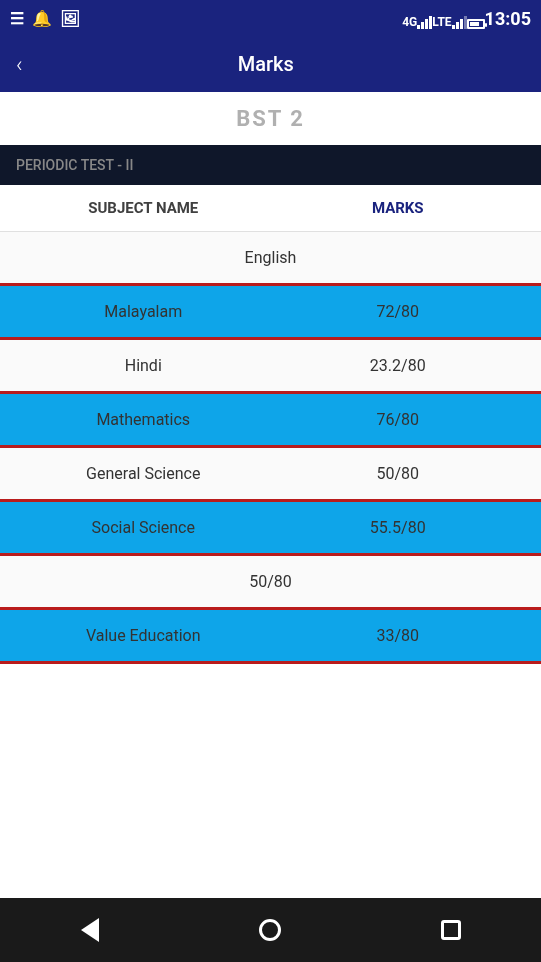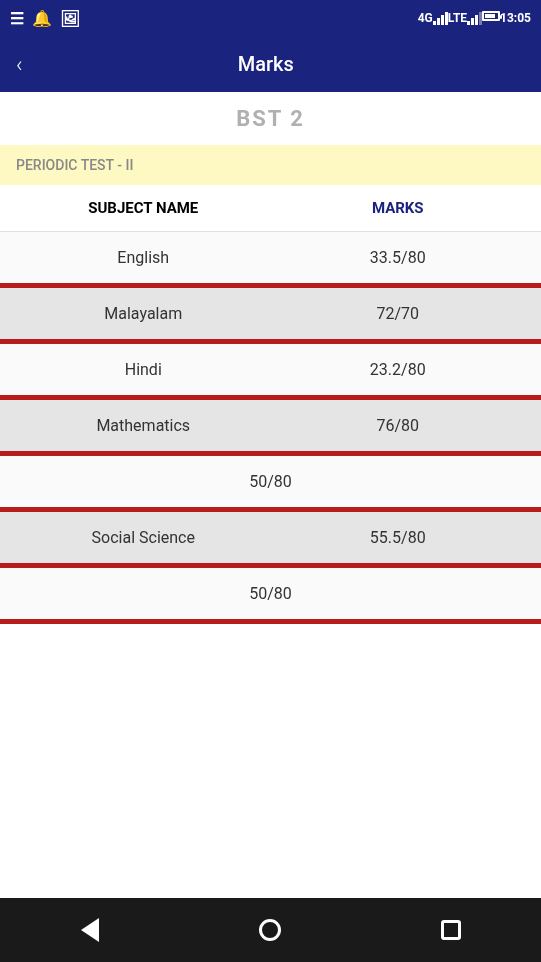--- a/index.html
+++ b/index.html
@@ -25,21 +25,21 @@
       font-size: 13px;
       font-weight: bold;
     }
     .status-left {
       display: flex;
       gap: 8px;
       align-items: center;
     }
     .status-right {
       display: flex;
-      align-items: flex-start;
+      align-items: flex-end;
     }
 
     
     .header {
       background: #1a237e;
       height: 56px;
       display: flex;
       align-items: center;
       padding: 0 16px;
       color: white;
@@ -68,62 +68,62 @@
     }
     .class-text {
       font-size: 22px;
       font-weight: bold;
       color: #b0b0b0;
       letter-spacing: 2px;
     }
 
     
     .section-header {
-      background: #fef9c3;
+      background: #0f172a;
       padding: 12px 16px;
       color: #888;
       font-size: 14px;
       font-weight: 500;
     }
 
     
     .marks-table {
       flex: 1;
       background: white;
     }
     .table-header {
       display: flex;
       padding: 14px 16px;
       border-bottom: 1px solid #e0e0e0;
     }
     .col-subject-header {
       flex: 1;
       font-size: 15px;
       font-weight: bold;
-      color: #000000;
+      color: #404040;
       text-align: center;
     }
     .col-marks-header {
       flex: 1;
       font-size: 15px;
       font-weight: bold;
       color: #1a237e;
       text-align: center;
     }
     .table-row {
       display: flex;
       padding: 16px 16px;
-      border-bottom: 5px solid #b91c1c;
+      border-bottom: 3px solid #b91c1c;
       justify-content: space-between;
     }
     .table-row.even {
       background: #fafafa;
     }
     .table-row.odd {
-      background: #e5e5e5;
+      background: #0ea5e9;
     }
     .col-subject {
       flex: 1;
       font-size: 16px;
       color: #333;
       text-align: center;
     }
     .col-marks {
       flex: 1;
       font-size: 16px;
@@ -225,21 +225,21 @@
     <span style="font-size:12px;">LTE</span>
     <div class="signal-bars">
       <div class="signal-bar" style="height:4px;"></div>
       <div class="signal-bar" style="height:7px;"></div>
       <div class="signal-bar" style="height:10px;"></div>
       <div class="signal-bar" style="height:13px;opacity:0.4;"></div>
     </div>
     <div class="battery-icon">
       <div class="battery-fill"></div>
     </div>
-    <span style="font-size:12px; font-weight:bold;">13:05</span>
+    <span style="font-size:18px; font-weight:bold;">13:05</span>
   </div>
 </div>
 
 <div class="header">
   <span class="header-back">‹</span>
   <span class="header-title">Marks</span>
 </div>
 
 <div class="class-label">
   <span class="class-text">BST 2</span>
@@ -250,44 +250,48 @@
 </div>
 
 <div class="marks-table">
   <div class="table-header">
     <span class="col-subject-header">SUBJECT NAME</span>
     <span class="col-marks-header">MARKS</span>
   </div>
   <div id="table-body">
       <div class="table-row even">
         <span class="col-subject">English</span>
-        <span class="col-marks">33.5/80</span>
       </div>
       <div class="table-row odd">
         <span class="col-subject">Malayalam</span>
-        <span class="col-marks">72/70</span>
+        <span class="col-marks">72/80</span>
       </div>
       <div class="table-row even">
         <span class="col-subject">Hindi</span>
         <span class="col-marks">23.2/80</span>
       </div>
       <div class="table-row odd">
         <span class="col-subject">Mathematics</span>
         <span class="col-marks">76/80</span>
       </div>
       <div class="table-row even">
+        <span class="col-subject">General Science</span>
         <span class="col-marks">50/80</span>
       </div>
       <div class="table-row odd">
         <span class="col-subject">Social Science</span>
         <span class="col-marks">55.5/80</span>
       </div>
       <div class="table-row even">
         <span class="col-marks">50/80</span>
       </div>
+      <div class="table-row odd">
+        <span class="col-subject">Value Education</span>
+        <span class="col-marks">33/80</span>
+      </div>
     </div>
 </div>
 
 <div class="bottom-nav">
   <div class="nav-btn">
     <div class="icon-back-triangle"></div>
   </div>
   <div class="nav-btn">
     <div class="icon-circle"></div>
   </div>

